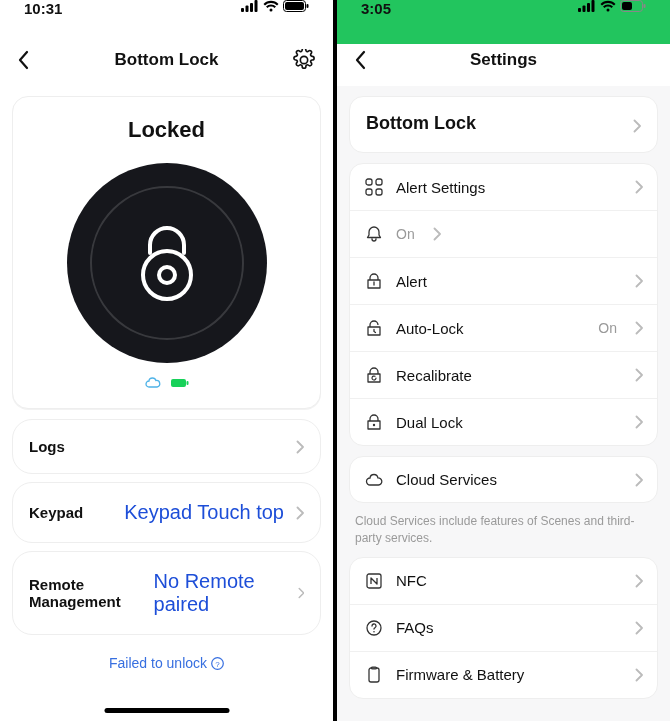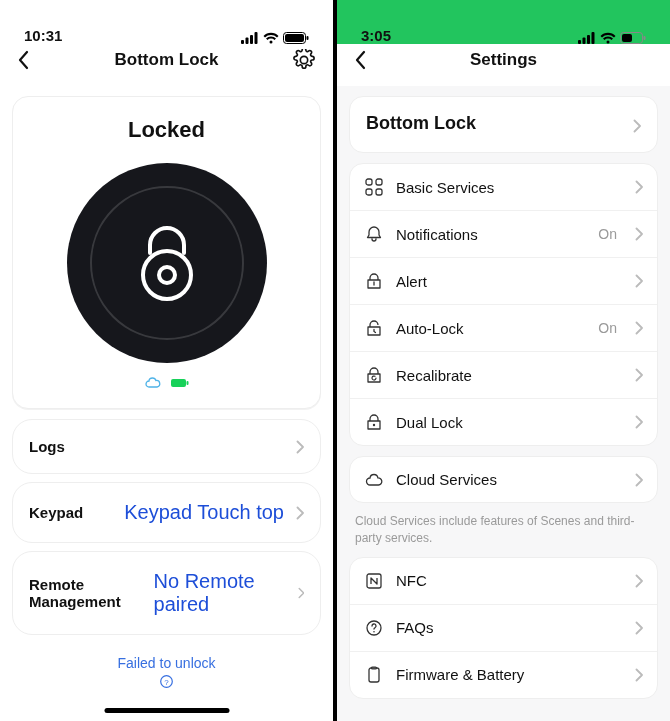--- a/index.html
+++ b/index.html
@@ -22,21 +22,21 @@
   .divider-vert {
     width: 0; height: 721px;
     border-left: 4px solid #000;
     flex: 0 0 4px;
   }
   
   .statusbar {
     height: 44px;
     display: flex;
     justify-content: space-between;
-    align-items: flex-end;
+    align-items: flex-start;
     padding: 0 24px;
     font-weight: 600;
     font-size: 15px;
   }
   .status-right { display: flex; align-items: center; gap: 4px; }
   
   .navbar {
     display: flex;
     align-items: center;
     justify-content: space-between;
@@ -103,21 +103,21 @@
     align-items: center;
     font-size: 15px;
   }
   .list-row .label { font-weight: 600; }
   .list-row .value { color: #1d4ed8; font-size: 20px; display:flex; align-items:center; gap:12px;}
   .warn-link {
     text-align: center;
     margin-top: 20px;
     font-size: 14px;
     color: #376FE0;
-    display:flex; justify-content:center; align-items:center; gap:4px;flex-direction:column;
+    display:flex; justify-content:center; align-items:center; gap:4px;
   }
   .home-indicator {
     position: absolute;
     bottom: 8px;
     left: 50%;
     transform: translateX(-50%);
     width: 125px; height: 5px;
     border-radius: 3px;
     background: #000;
   }
@@ -295,32 +295,31 @@
   <div class="group" id="group1">
       <div class="row">
         <span class="icon-slot">
           <svg width="18" height="18" viewBox="0 0 18 18">
             <rect x="1" y="1" width="6" height="6" rx="2" stroke="#333" fill="none" stroke-width="1.3"></rect>
             <rect x="11" y="1" width="6" height="6" rx="2" stroke="#333" fill="none" stroke-width="1.3"></rect>
             <rect x="1" y="11" width="6" height="6" rx="2" stroke="#333" fill="none" stroke-width="1.3"></rect>
             <rect x="11" y="11" width="6" height="6" rx="2" stroke="#333" fill="none" stroke-width="1.3"></rect>
           </svg>
         </span>
-        <span class="r-label">Basic Services</span>
+        <span class="r-label">Alert Settings</span>
         <svg width="8" height="14" viewBox="0 0 8 14">
           <path d="M1.5 1.5L7 7l-5.5 5.5" stroke="#bbb" stroke-width="1.8" fill="none" stroke-linecap="round" stroke-linejoin="round"></path>
         </svg>
       </div>
       <div class="row">
         <span class="icon-slot">
           <svg width="18" height="18" viewBox="0 0 18 18">
             <path d="M9 2a5 5 0 00-5 5v3l-1.5 2.5h13L14 10V7a5 5 0 00-5-5zM7 14a2 2 0 004 0" stroke="#333" fill="none" stroke-width="1.3" stroke-linecap="round" stroke-linejoin="round"></path>
           </svg>
         </span>
-        <span class="r-label">Notifications</span>
         <span class="r-value">On</span>
         <svg width="8" height="14" viewBox="0 0 8 14">
           <path d="M1.5 1.5L7 7l-5.5 5.5" stroke="#bbb" stroke-width="1.8" fill="none" stroke-linecap="round" stroke-linejoin="round"></path>
         </svg>
       </div>
       <div class="row">
         <span class="icon-slot">
           <svg width="18" height="18" viewBox="0 0 18 18">
             <path d="M5 8V6a4 4 0 018 0v2M3 8h12v8H3z" stroke="#333" fill="none" stroke-width="1.3" stroke-linejoin="round"></path>
             <path d="M9 10v3" stroke="#333" stroke-width="1.3" stroke-linecap="round"></path>

